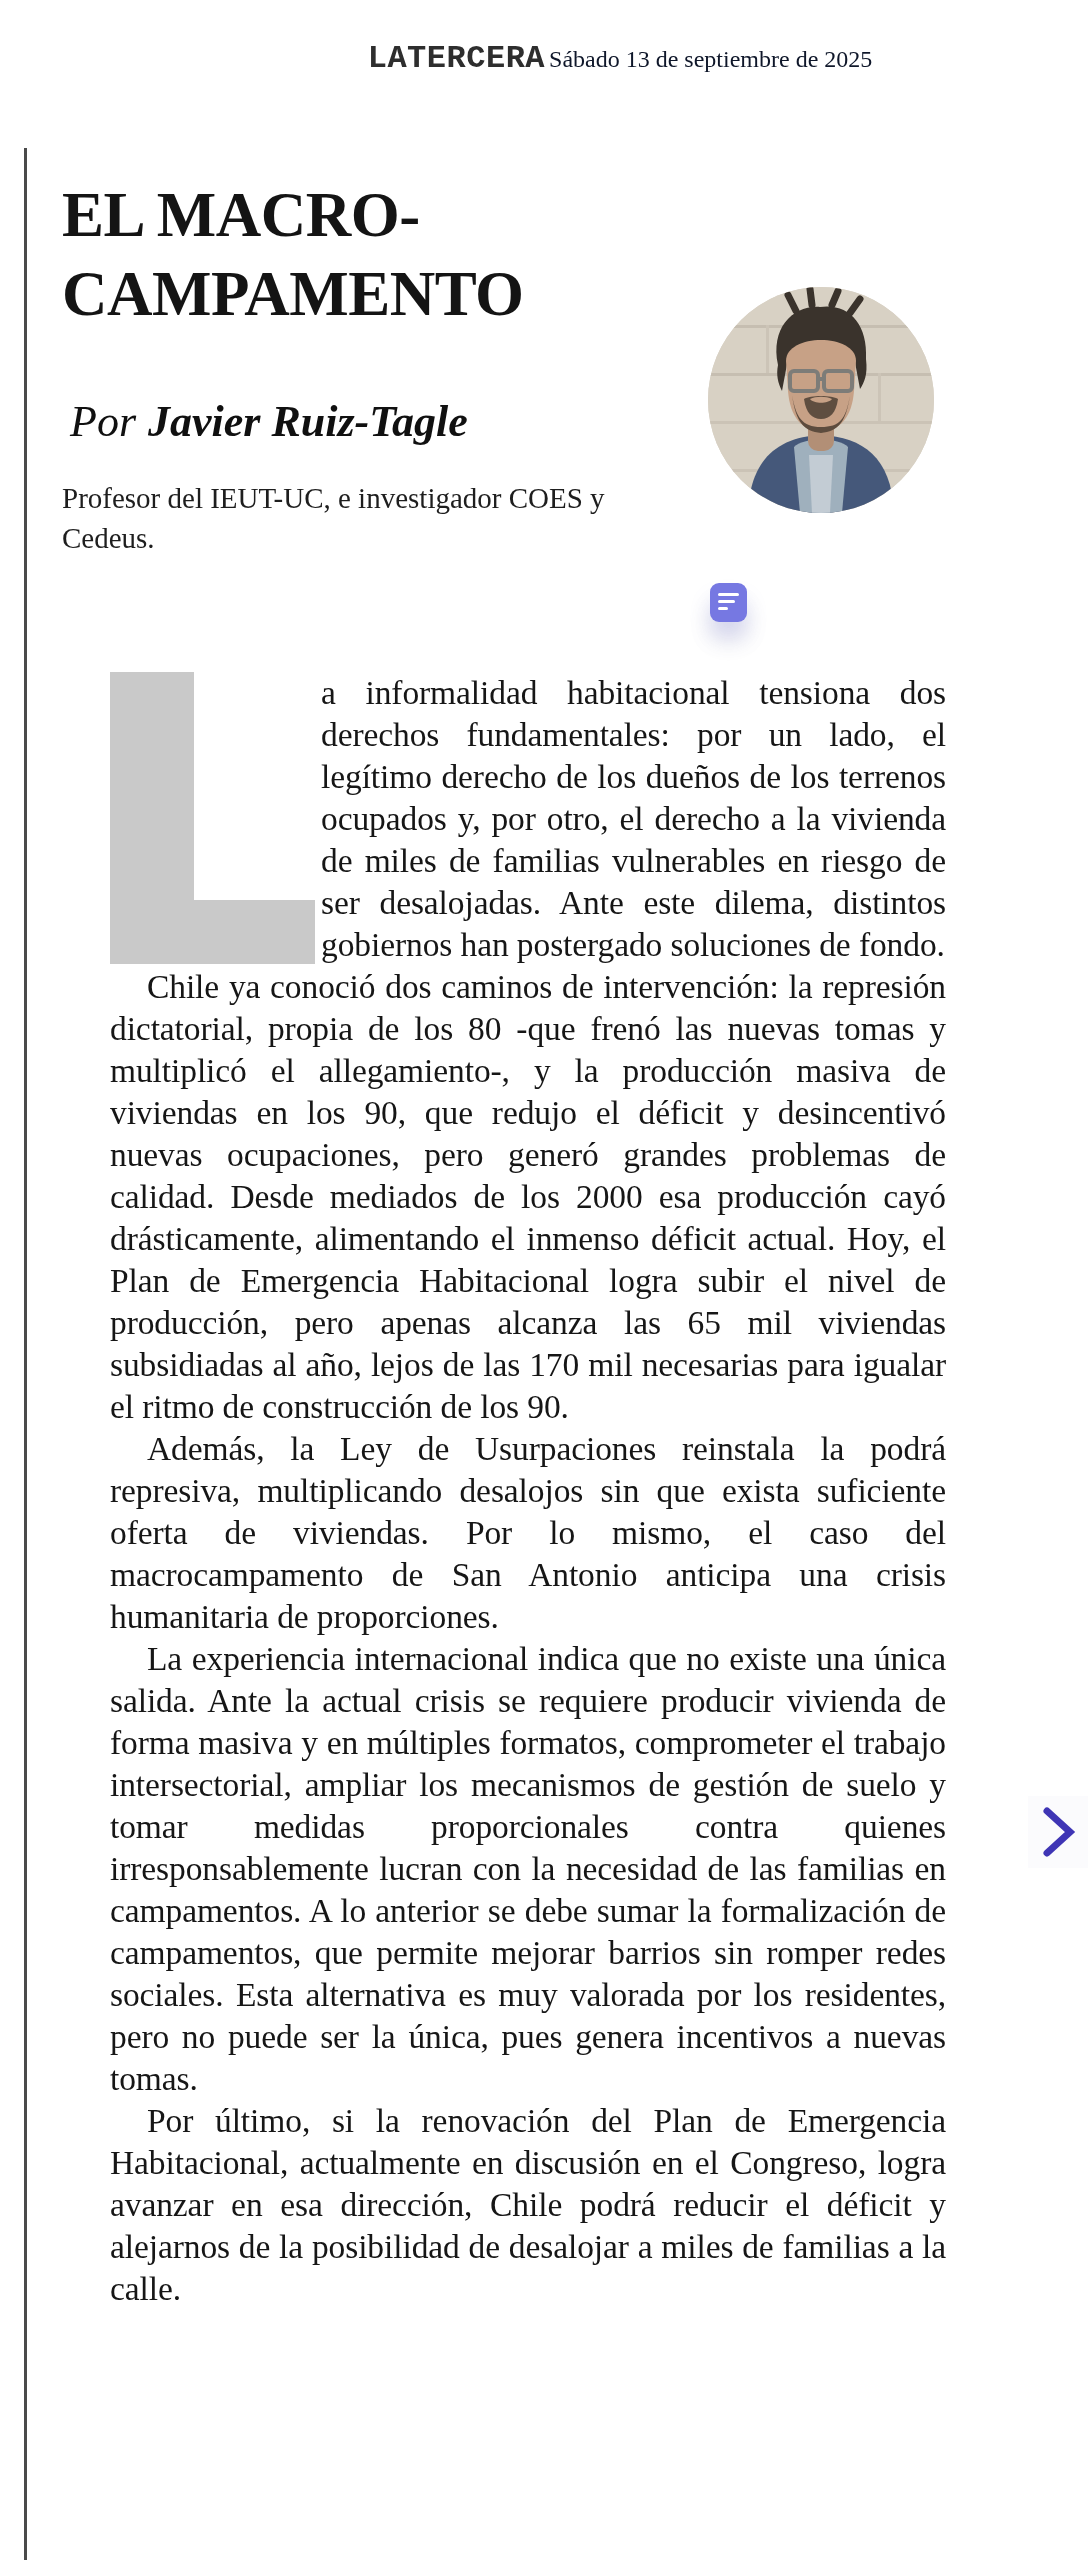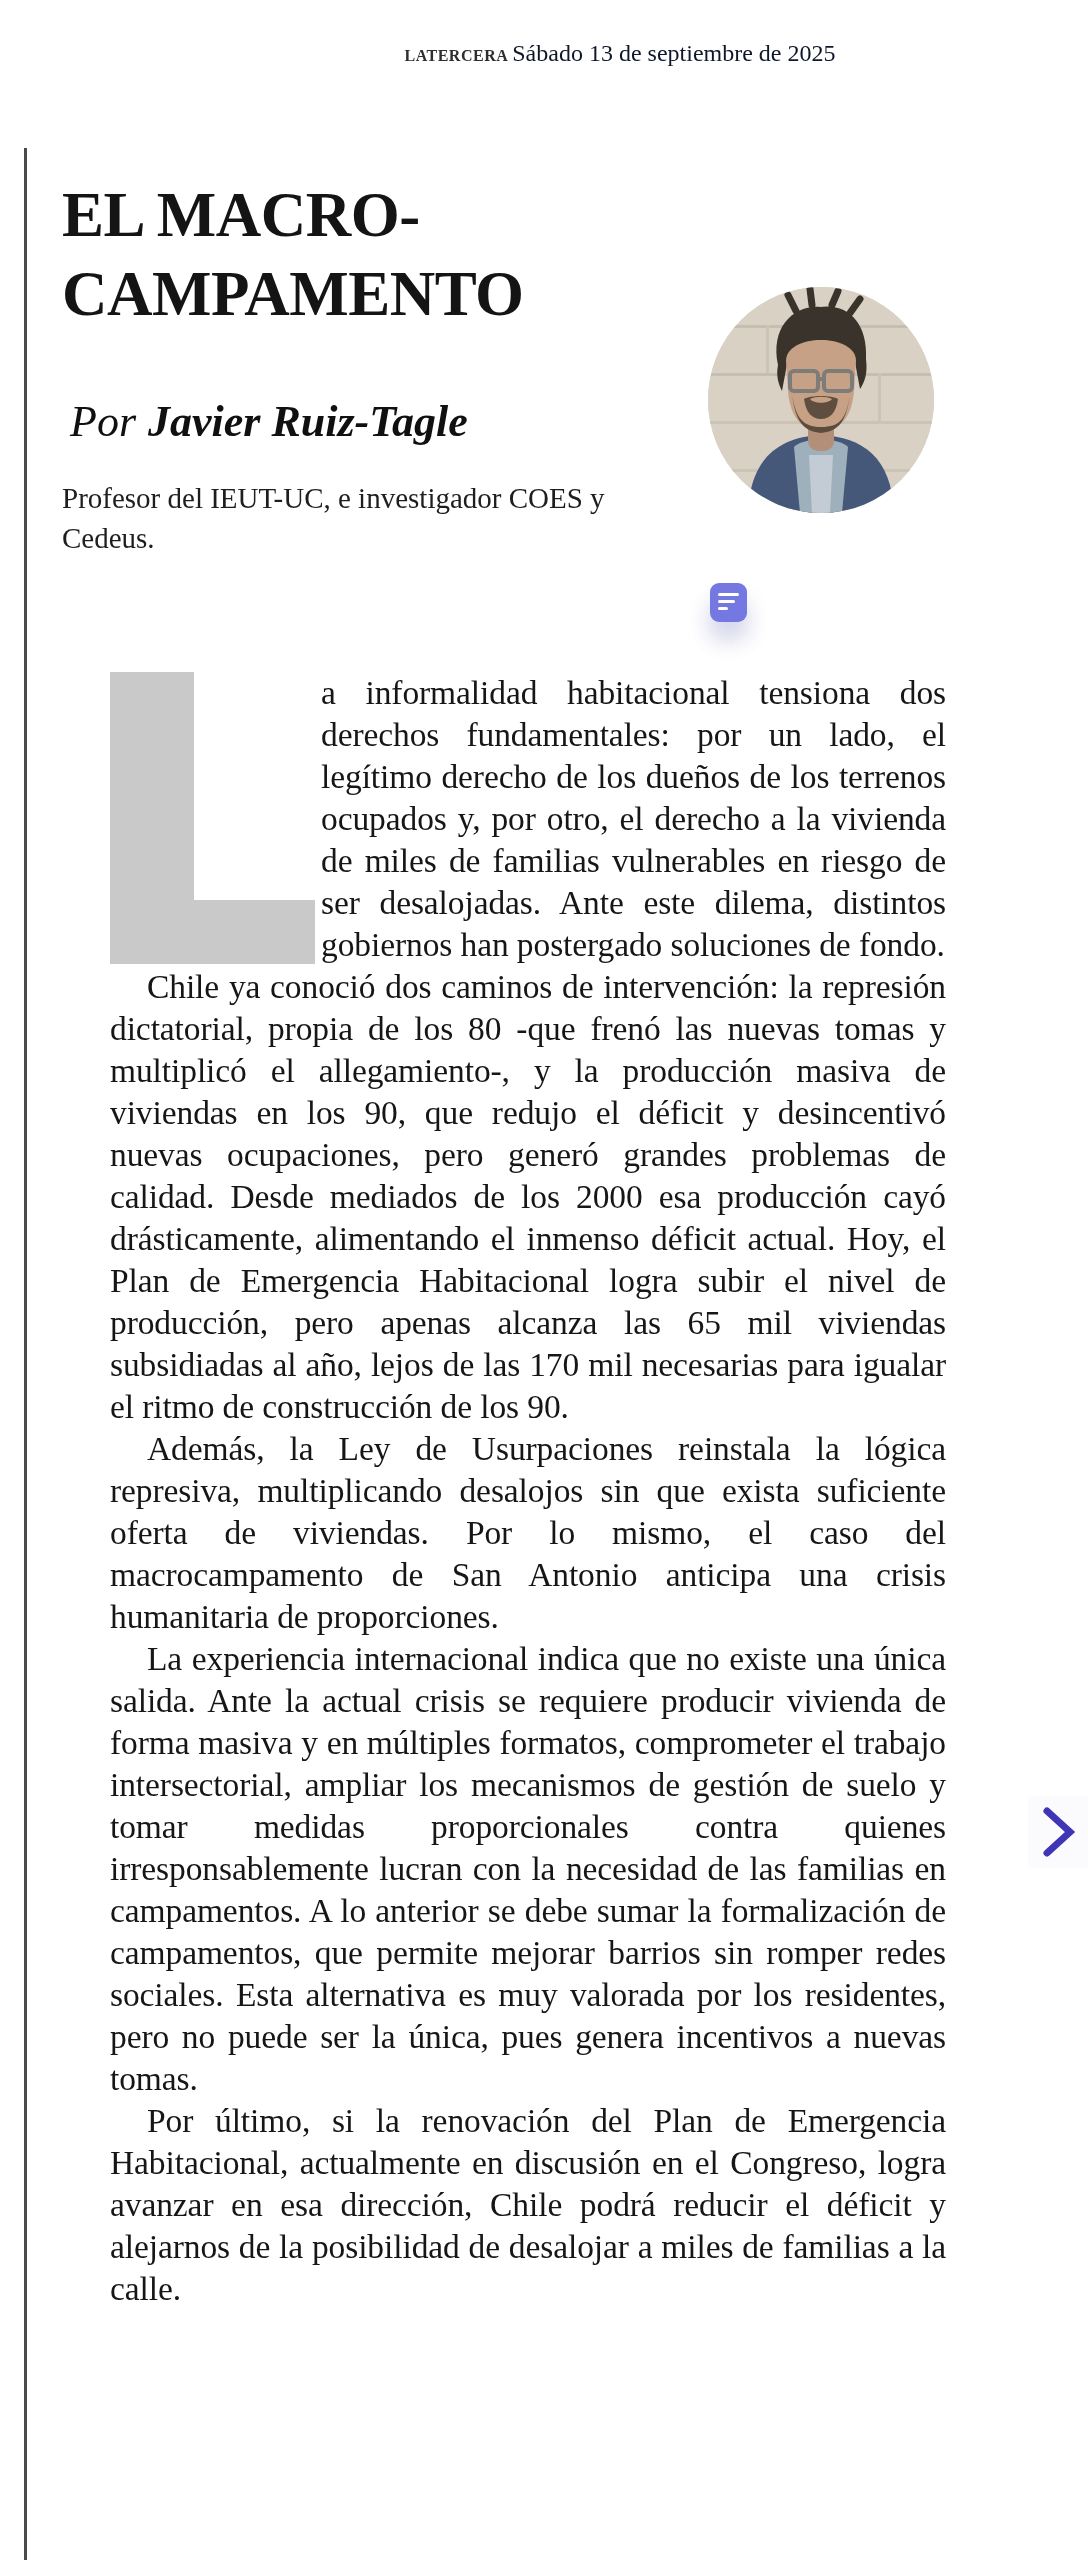--- a/index.html
+++ b/index.html
@@ -13,22 +13,22 @@
   }
 
   
   .paper-header {
     position:absolute; top:40px; left:0; width:1088px;
     text-align:center;
     transform:translateX(76px);
     white-space:nowrap;
   }
   .paper-brand {
-    font-family:Liberation Serif, serif;
-    font-weight:700; font-size:16px; letter-spacing:0.5px;
+    font-family:Liberation Mono, monospace;
+    font-weight:700; font-size:32px; letter-spacing:0.5px;
     color:#2e2e2e;
   }
   .paper-date {
     font-family:"Liberation Serif", serif;
     font-size:24px; color:#0f172a;
   }
 
   
   .left-rule {
     position:absolute; left:24px; top:148px;
@@ -167,21 +167,21 @@
 <div class="body-text">
   <p class="lead">
     <span class="dropcap-float">
       <svg width="211" height="294" viewBox="0 0 211 294" xmlns="http://www.w3.org/2000/svg">
         <polygon points="0,0 84,0 84,228 205,228 205,292 0,292" fill="#c9c9c9"></polygon>
       </svg>
       <span class="sr-only">L</span>
     </span><span>a informalidad habitacional tensiona dos derechos fundamentales: por un lado, el legítimo derecho de los dueños de los terrenos ocupados y, por otro, el derecho a la vivienda de miles de familias vulnerables en riesgo de ser desalojadas. Ante este dilema, distintos gobiernos han postergado soluciones de fondo.</span>
   </p>
   <p>Chile ya conoció dos caminos de intervención: la represión dictatorial, propia de los 80 -que frenó las nuevas tomas y multiplicó el allegamiento-, y la producción masiva de viviendas en los 90, que redujo el déficit y desincentivó nuevas ocupaciones, pero generó grandes problemas de calidad. Desde mediados de los 2000 esa producción cayó drásticamente, alimentando el inmenso déficit actual. Hoy, el Plan de Emergencia Habitacional logra subir el nivel de producción, pero apenas alcanza las 65 mil viviendas subsidiadas al año, lejos de las 170 mil necesarias para igualar el ritmo de construcción de los 90.</p>
-  <p>Además, la Ley de Usurpaciones reinstala la lógica represiva, multiplicando desalojos sin que exista suficiente oferta de viviendas. Por lo mismo, el caso del macrocampamento de San Antonio anticipa una crisis humanitaria de proporciones.</p>
+  <p>Además, la Ley de Usurpaciones reinstala la podrá represiva, multiplicando desalojos sin que exista suficiente oferta de viviendas. Por lo mismo, el caso del macrocampamento de San Antonio anticipa una crisis humanitaria de proporciones.</p>
   <p>La experiencia internacional indica que no existe una única salida. Ante la actual crisis se requiere producir vivienda de forma masiva y en múltiples formatos, comprometer el trabajo intersectorial, ampliar los mecanismos de gestión de suelo y tomar medidas proporcionales contra quienes irresponsablemente lucran con la necesidad de las familias en campamentos. A lo anterior se debe sumar la formalización de campamentos, que permite mejorar barrios sin romper redes sociales. Esta alternativa es muy valorada por los residentes, pero no puede ser la única, pues genera incentivos a nuevas tomas.</p>
   <p>Por último, si la renovación del Plan de Emergencia Habitacional, actualmente en discusión en el Congreso, logra avanzar en esa dirección, Chile podrá reducir el déficit y alejarnos de la posibilidad de desalojar a miles de familias a la calle.</p>
 </div>
 
 <div class="next-chevron">
   <svg width="36" height="56" viewBox="0 0 36 56" xmlns="http://www.w3.org/2000/svg">
     <polyline points="7,7 30,28 7,49" fill="none" stroke="var(--chevron, #3f35b5)" stroke-width="7" stroke-linecap="round" stroke-linejoin="miter"></polyline>
   </svg>
 </div>
 

